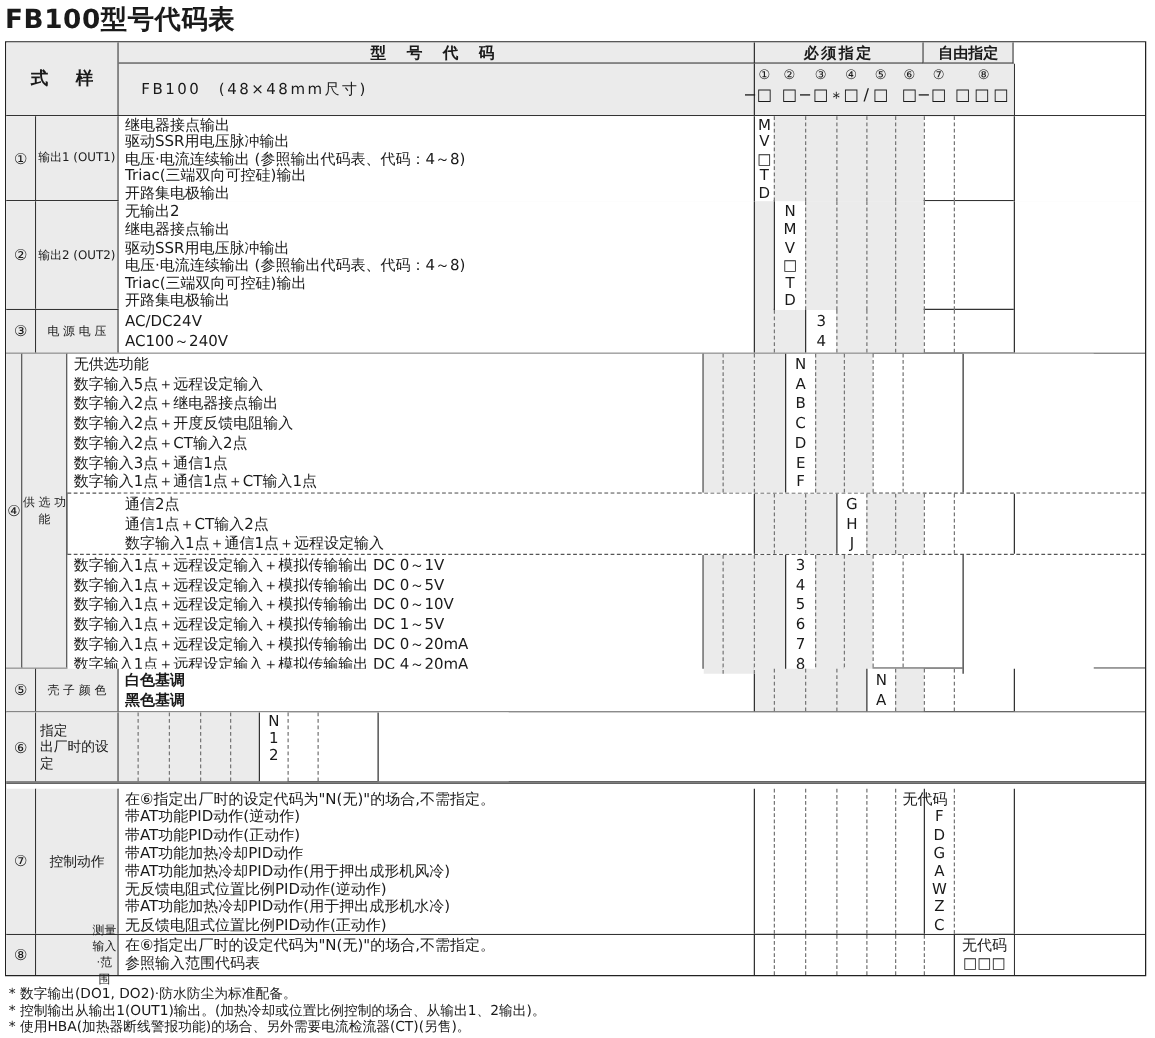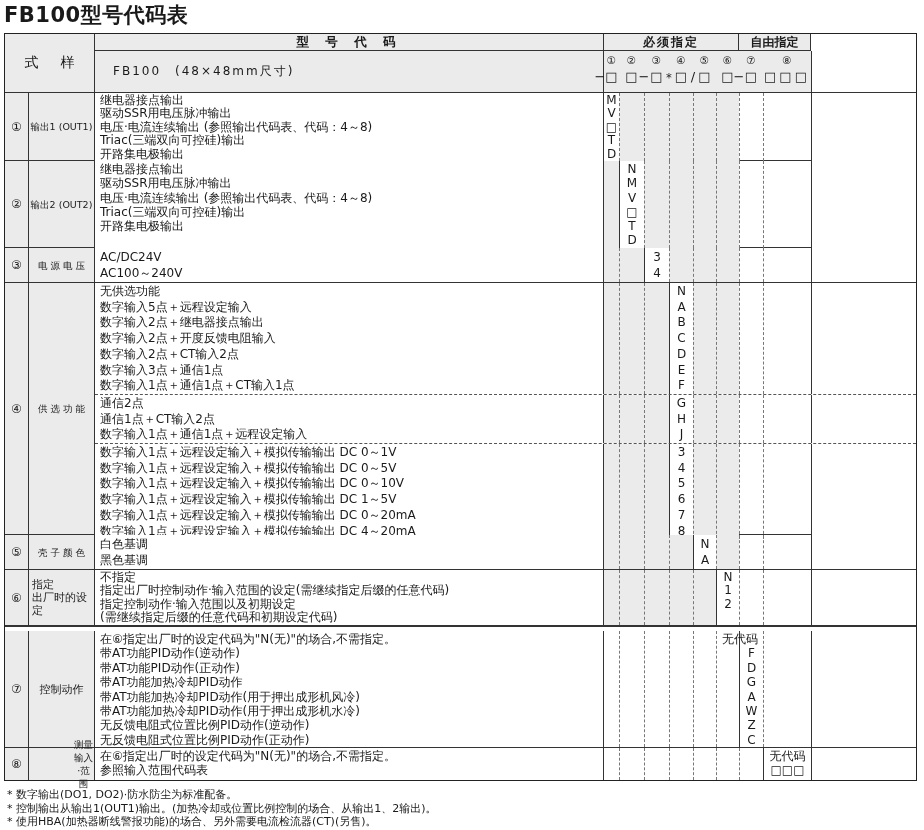--- a/index.html
+++ b/index.html
@@ -19,21 +19,21 @@
     margin-left: 4px; width: 913px;
     border: 1.5px solid #222; background: #fff;
   }
   .shade { background: #ebebeb; }
 
   
   .hdr { display: flex; border-bottom: 1px solid #333; }
   .stylecell {
     width: 90px; border-right: 1px solid #333;
     display: flex; align-items: center; justify-content: center;
-    font-weight: normal; font-size: 14px; letter-spacing: 4px; padding-left: 4px;
+    font-weight: bold; font-size: 14px; letter-spacing: 4px; padding-left: 4px;
   }
   .hdr-right { flex: 1; }
   .hdr-r1 { display: flex; height: 17px; }
   .mclabel {
     width: 509px; border-right: 1px solid #333; border-bottom: 1px solid #333;
     text-align: center; font-weight: bold; font-size: 12.5px;
     letter-spacing: 6px; line-height: 16px;
   }
   .reqcell {
     width: 135px; border-right: 1px solid #333; border-bottom: 1px solid #333;
@@ -175,20 +175,21 @@
           </div>
         </div>
         <div class="trow" style="height: 87px;">
           <div class="numcol shade">②</div>
           <div class="catcol shade">
             <div style="font-size: 9.5px;">输出2 (OUT2)</div>
           </div>
           <div class="rightpart">
             <div class="grp">
               <div class="desc" style="line-height: 14.3px;">
+                <div>无输出2</div>
                 <div>继电器接点输出</div>
                 <div>驱动SSR用电压脉冲输出</div>
                 <div>电压·电流连续输出 (参照输出代码表、代码：4～8)</div>
                 <div>Triac(三端双向可控硅)输出</div>
                 <div>开路集电极输出</div>
               </div>
               <div class="codes">
                 <div class="cc shade" style="width: 15px;"></div>
                 <div class="cc dash active" style="width: 25px;">
                   <div class="codelines" style="line-height: 14.3px;">
@@ -273,21 +274,21 @@
                   </div>
                 </div>
                 <div class="cc dash shade" style="width: 23px;"></div>
                 <div class="cc dash shade" style="width: 23px;"></div>
                 <div class="cc dash" style="width: 24px;"></div>
                 <div class="cc dash" style="width: 48px;"></div>
               </div>
               <div class="emptycol"></div>
             </div>
             <div class="grp grpsep">
-              <div class="desc" style="line-height: 15.7px;">
+              <div class="desc" style="line-height: 15.7px; margin-left: 41px;">
                 <div>通信2点</div>
                 <div>通信1点＋CT输入2点</div>
                 <div>数字输入1点＋通信1点＋远程设定输入</div>
               </div>
               <div class="codes">
                 <div class="cc shade" style="width: 15px;"></div>
                 <div class="cc dash shade" style="width: 25px;"></div>
                 <div class="cc dash shade" style="width: 25px;"></div>
                 <div class="cc dash active" style="width: 24px;">
                   <div class="codelines" style="line-height: 15.7px;">
@@ -335,21 +336,21 @@
             </div>
           </div>
         </div>
         <div class="trow" style="height: 35px;">
           <div class="numcol shade">⑤</div>
           <div class="catcol shade">
             <div style="font-size: 9.5px;">壳 子 颜 色</div>
           </div>
           <div class="rightpart">
             <div class="grp">
-              <div class="desc" style="line-height: 16px;">
+              <div class="desc" style="line-height: 16px; font-weight: bold;">
                 <div>白色基调</div>
                 <div>黑色基调</div>
               </div>
               <div class="codes">
                 <div class="cc shade" style="width: 15px;"></div>
                 <div class="cc dash shade" style="width: 25px;"></div>
                 <div class="cc dash shade" style="width: 25px;"></div>
                 <div class="cc dash shade" style="width: 24px;"></div>
                 <div class="cc dash active" style="width: 23px;">
                   <div class="codelines" style="line-height: 16px;">
@@ -366,26 +367,20 @@
           </div>
         </div>
         <div class="trow" style="height: 56px;">
           <div class="numcol shade">⑥</div>
           <div class="catcol shade left">
             <div>指定</div>
             <div>出厂时的设定</div>
           </div>
           <div class="rightpart">
             <div class="grp">
-              <div class="desc" style="line-height: 13.4px;">
-                <div>不指定</div>
-                <div>指定出厂时控制动作·输入范围的设定(需继续指定后缀的任意代码)</div>
-                <div>指定控制动作·输入范围以及初期设定</div>
-                <div>(需继续指定后缀的任意代码和初期设定代码)</div>
-              </div>
               <div class="codes">
                 <div class="cc shade" style="width: 15px;"></div>
                 <div class="cc dash shade" style="width: 25px;"></div>
                 <div class="cc dash shade" style="width: 25px;"></div>
                 <div class="cc dash shade" style="width: 24px;"></div>
                 <div class="cc dash shade" style="width: 23px;"></div>
                 <div class="cc dash active" style="width: 23px;">
                   <div class="codelines" style="line-height: 13.4px;">
                     <div>N</div>
                     <div>1</div>
@@ -407,22 +402,22 @@
             <div>控制动作</div>
           </div>
           <div class="rightpart">
             <div class="grp">
               <div class="desc" style="line-height: 14.4px;">
                 <div>在⑥指定出厂时的设定代码为"N(无)"的场合,不需指定。</div>
                 <div>带AT功能PID动作(逆动作)</div>
                 <div>带AT功能PID动作(正动作)</div>
                 <div>带AT功能加热冷却PID动作</div>
                 <div>带AT功能加热冷却PID动作(用于押出成形机风冷)</div>
+                <div>无反馈电阻式位置比例PID动作(逆动作)</div>
                 <div>带AT功能加热冷却PID动作(用于押出成形机水冷)</div>
-                <div>无反馈电阻式位置比例PID动作(逆动作)</div>
                 <div>无反馈电阻式位置比例PID动作(正动作)</div>
               </div>
               <div class="codes">
                 <div class="cc" style="width: 15px;"></div>
                 <div class="cc dash" style="width: 25px;"></div>
                 <div class="cc dash" style="width: 25px;"></div>
                 <div class="cc dash" style="width: 24px;"></div>
                 <div class="cc dash" style="width: 23px;"></div>
                 <div class="cc dash" style="width: 23px;"></div>
                 <div class="cc dash active" style="width: 24px;">

